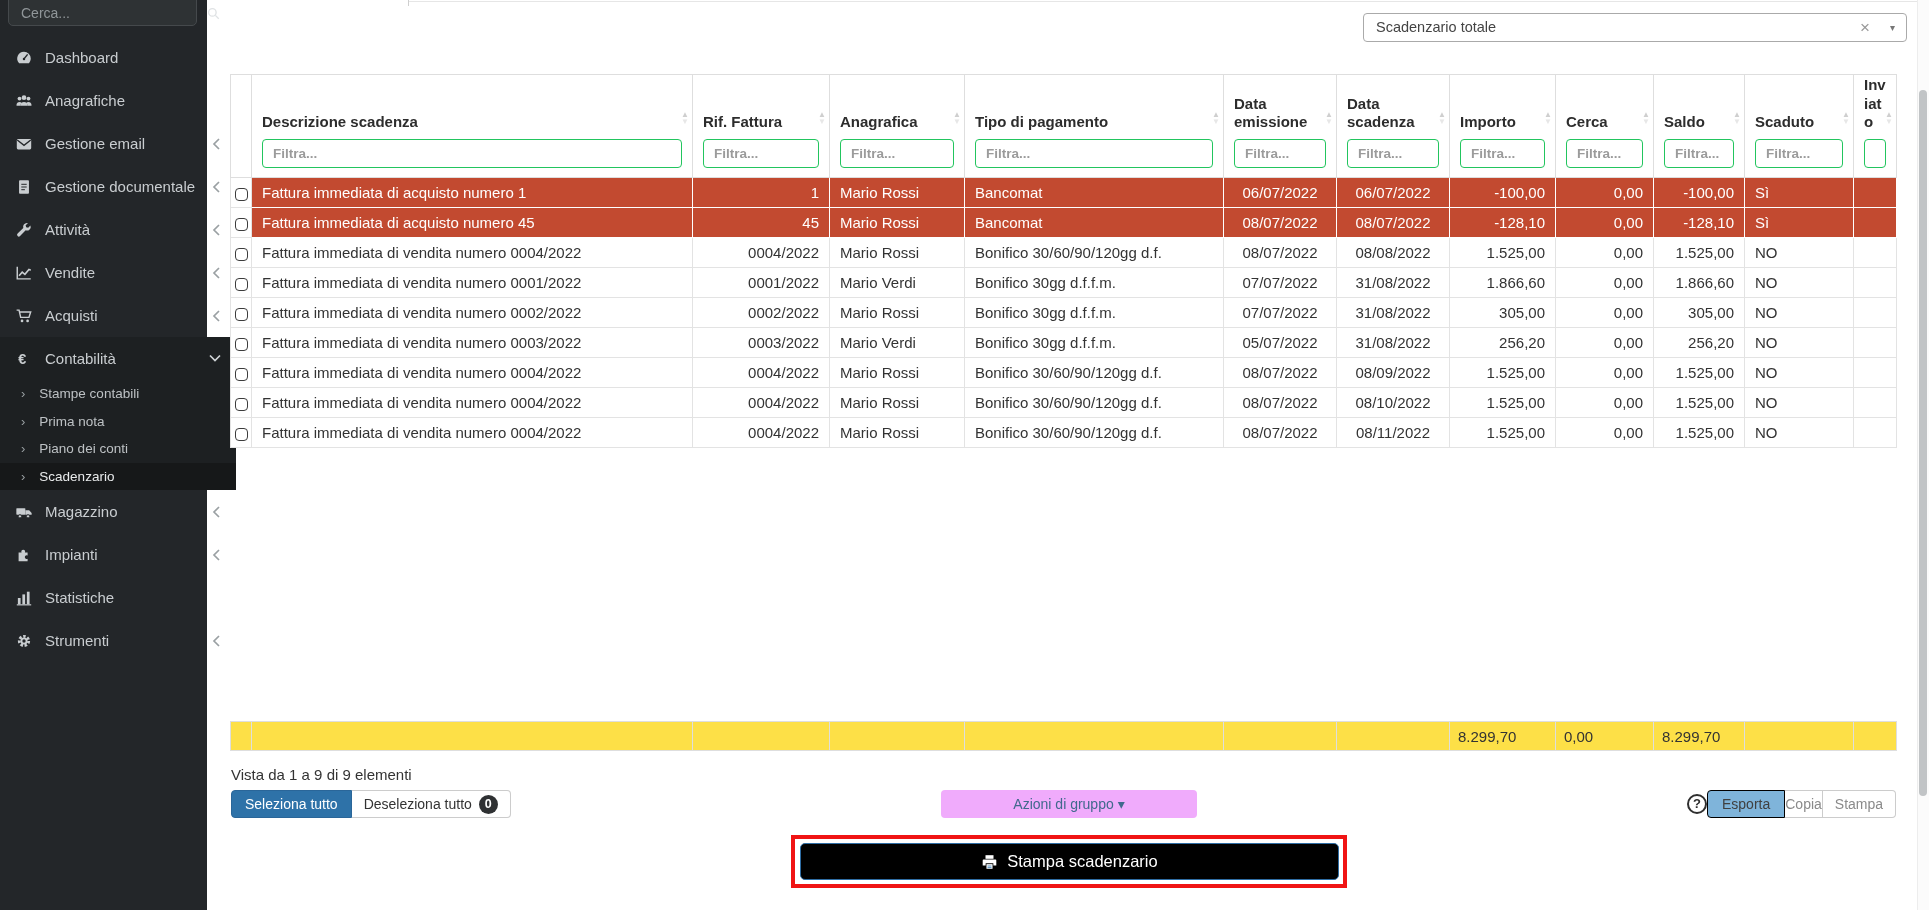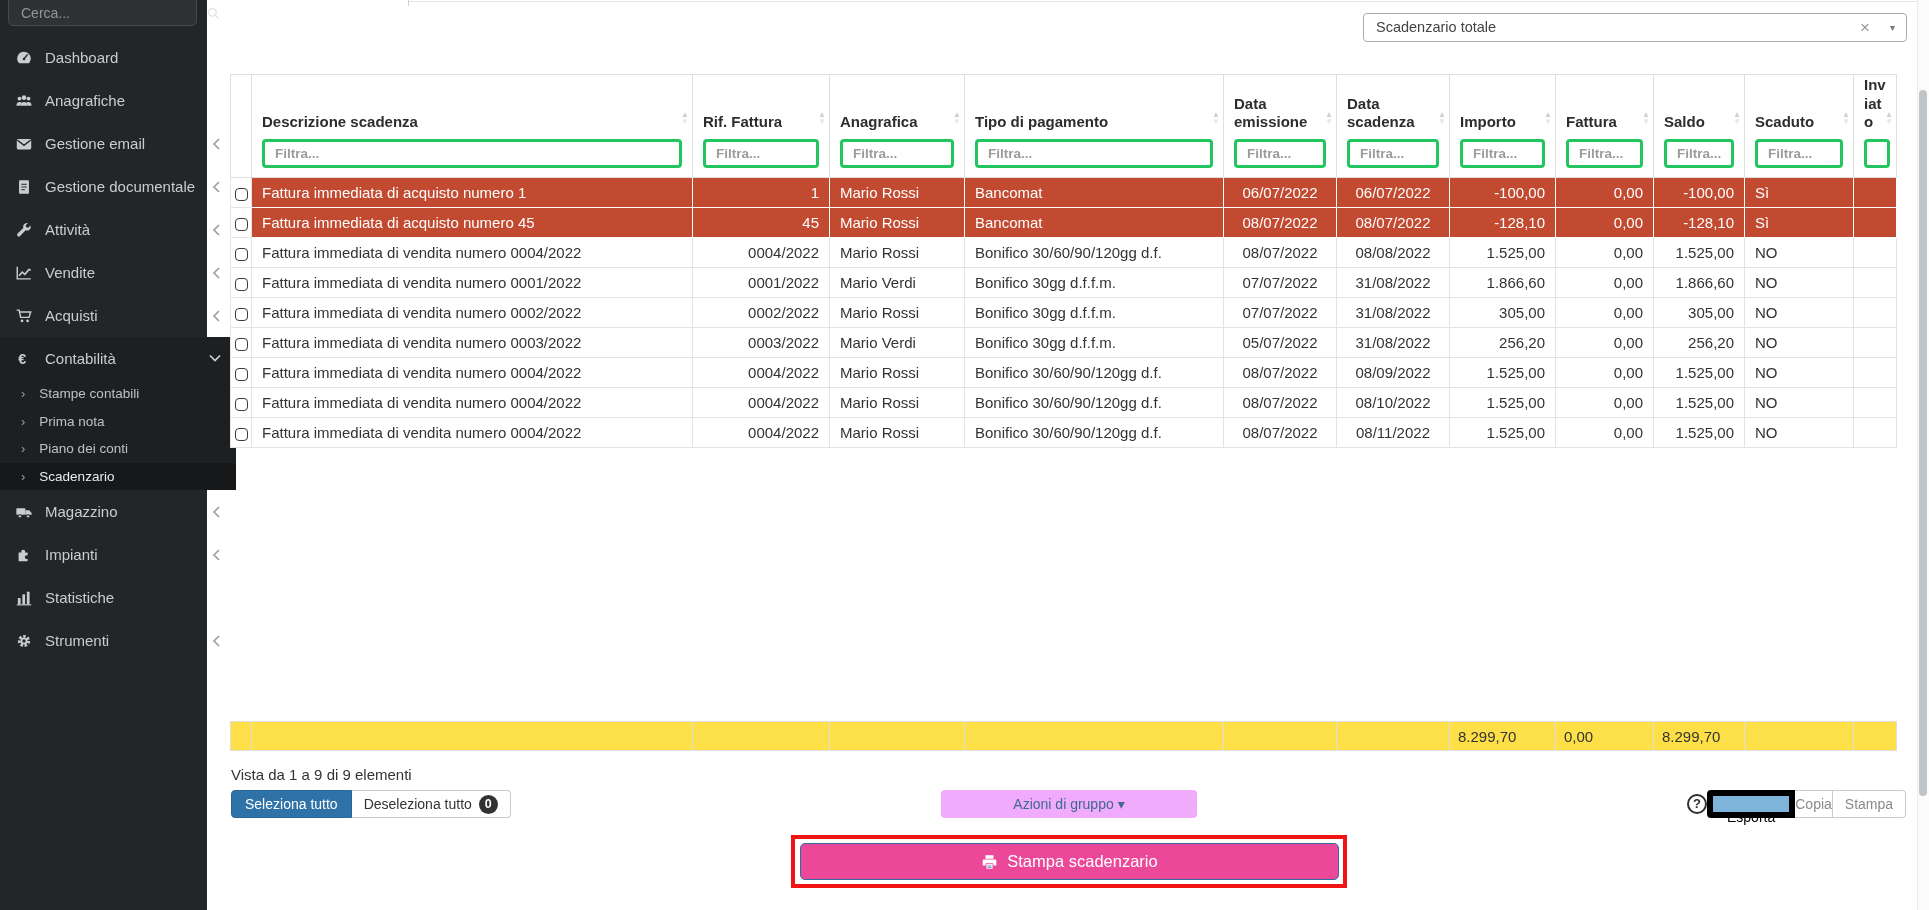--- a/index.html
+++ b/index.html
@@ -40,21 +40,21 @@
 
   
   .tbl-wrap { position:absolute; left:230px; top:74px; width:1666px; }
   table.grid { width:1666px; border-collapse:collapse; table-layout:fixed; }
   table.grid th { position:relative; height:103px; vertical-align:bottom; border:1px solid #dedede;
     text-align:left; padding:0 10px 9px 10px; background:#fff; }
   table.grid th .hlabel { font-weight:bold; font-size:15px; color:#2d2d2d; line-height:1.25; margin-bottom:7px; }
   table.grid th .sort { position:absolute; right:3px; bottom:52px; text-align:center; line-height:7px; }
   table.grid th .sort .up { font-size:8px; color:#cfcfcf; }
   table.grid th .sort .dn { font-size:8px; color:#e7e7e7; }
-  table.grid th input { height:29px; border:3px solid #22c55e; border-radius:4px; font-size:13.5px;
+  table.grid th input { height:29px; border:1px solid #22c55e; border-radius:4px; font-size:13.5px;
     padding:0 10px; color:#555; font-family:inherit; outline:none; width:100%; }
   table.grid th input::placeholder { color:#9b9b9b; font-weight:bold; }
   th.c-descrizione input { width:330px; }
   th.c-rif input { width:82px; }
   th.c-anagrafica input { width:86px; }
   th.c-pagamento input { width:136px; }
   th.c-emissione input, th.c-scadenza input { width:66px; }
   th.c-importo input { width:76px; }
   th.c-pagato input { width:64px; }
   th.c-saldo input { width:52px; padding:0 8px; }
@@ -86,30 +86,30 @@
   .btn-desel { background:#fff; color:#333; border:1px solid #ccc; border-left:none; border-radius:0 4px 4px 0;
     font-size:14px; padding:0 12px; line-height:26px; cursor:pointer; font-family:inherit; display:flex; align-items:center; }
   .badge { display:inline-block; background:#2f3133; color:#fff; border-radius:50%;
     width:19px; height:19px; line-height:19px; text-align:center; font-size:12.5px; margin-left:7px; font-weight:bold; }
   .btn-group-actions { position:absolute; left:941px; top:790px; width:256px; height:28px;
     background:#f0abfc; border:none; border-radius:4px; color:#41698d; font-size:14px; line-height:28px;
     text-align:center; cursor:pointer; font-family:inherit; }
   .help { position:absolute; left:1687px; top:794px; width:20px; height:20px; border:2px solid #2f2f2f;
     border-radius:50%; text-align:center; line-height:16px; font-size:13px; font-weight:bold; color:#2f2f2f; }
   .exp-group { position:absolute; left:1707px; top:790px; display:flex; height:28px; }
-  .btn-exp { background:#7fb4da; color:#000000; border:6px solid #000000; border-radius:4px 0 0 4px;
-    font-size:14px; padding:8px 14px; line-height:26px; cursor:pointer; font-family:inherit; }
+  .btn-exp { background:#7fb4da; color:#404040; border:1px solid #000000; border-radius:4px 0 0 4px;
+    font-size:14px; padding:0 14px; line-height:26px; cursor:pointer; font-family:inherit; }
   .btn-copy { background:#fff; color:#8a8a8a; border:1px solid #ccc; border-left:none;
     font-size:14px; padding:0 0; line-height:26px; cursor:pointer; font-family:inherit; }
   .btn-print { background:#fff; color:#8a8a8a; border:1px solid #ccc; border-left:none; border-radius:0 4px 4px 0;
     font-size:14px; padding:0 12px; line-height:26px; cursor:pointer; font-family:inherit; }
 
   .annotation { position:absolute; left:791px; top:835px; width:556px; height:53px;
     border:4px solid #f01414; pointer-events:none; }
-  .btn-big { position:absolute; left:800px; top:843px; width:539px; height:37px; background:#ec4899;
+  .btn-big { position:absolute; left:800px; top:843px; width:539px; height:37px; background:#000000;
     border:1px solid #2e6da4; border-radius:5px; color:#fff; font-size:16.5px; cursor:pointer;
     display:flex; align-items:center; justify-content:center; gap:9px; font-family:inherit; }
 
   
   .sb-track { position:absolute; right:0; top:0; width:12px; height:910px; background:#fbfbfb; border-left:1px solid #ededed; }
   .sb-thumb { position:absolute; right:2px; top:90px; width:8px; height:706px; background:#c1c4c6; border-radius:4px; cursor:pointer; }
 </style>
 </head>
 <body>
 
@@ -363,21 +363,21 @@
                 <div class="up">▲</div>
                 <div class="dn">▼</div>
               </div><div class="hlabel">Data scadenza</div><input type="text" placeholder="Filtra..." style=""></th>
             <th class="c-importo"><div class="sort">
                 <div class="up">▲</div>
                 <div class="dn">▼</div>
               </div><div class="hlabel">Importo</div><input type="text" placeholder="Filtra..." style=""></th>
             <th class="c-pagato"><div class="sort">
                 <div class="up">▲</div>
                 <div class="dn">▼</div>
-              </div><div class="hlabel">Fattura</div><input type="text" placeholder="Filtra..." style=""></th>
+              </div><div class="hlabel">Cerca</div><input type="text" placeholder="Filtra..." style=""></th>
             <th class="c-saldo"><div class="sort">
                 <div class="up">▲</div>
                 <div class="dn">▼</div>
               </div><div class="hlabel">Saldo</div><input type="text" placeholder="Filtra..." style=""></th>
             <th class="c-scaduto"><div class="sort">
                 <div class="up">▲</div>
                 <div class="dn">▼</div>
               </div><div class="hlabel">Scaduto</div><input type="text" placeholder="Filtra..." style=""></th>
             <th class="c-inviato"><div class="sort">
                 <div class="up">▲</div>

